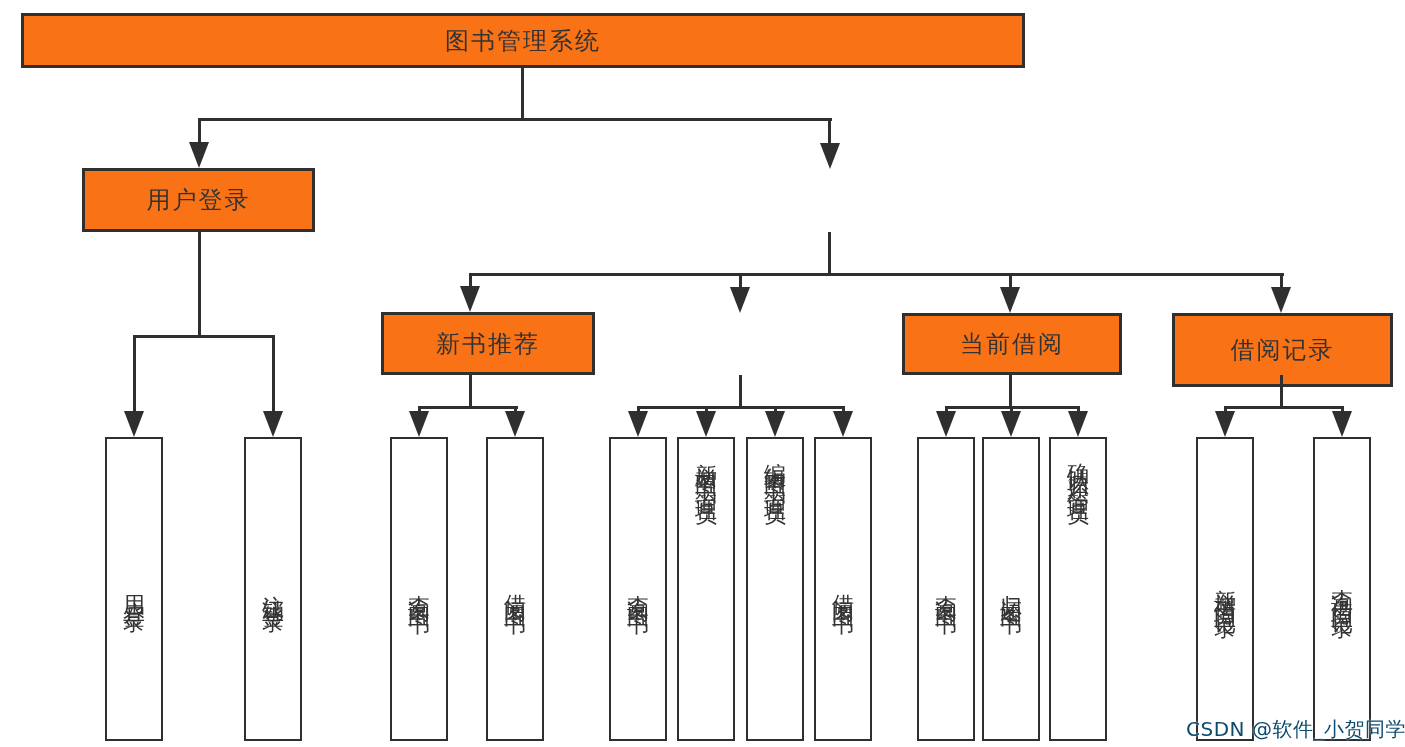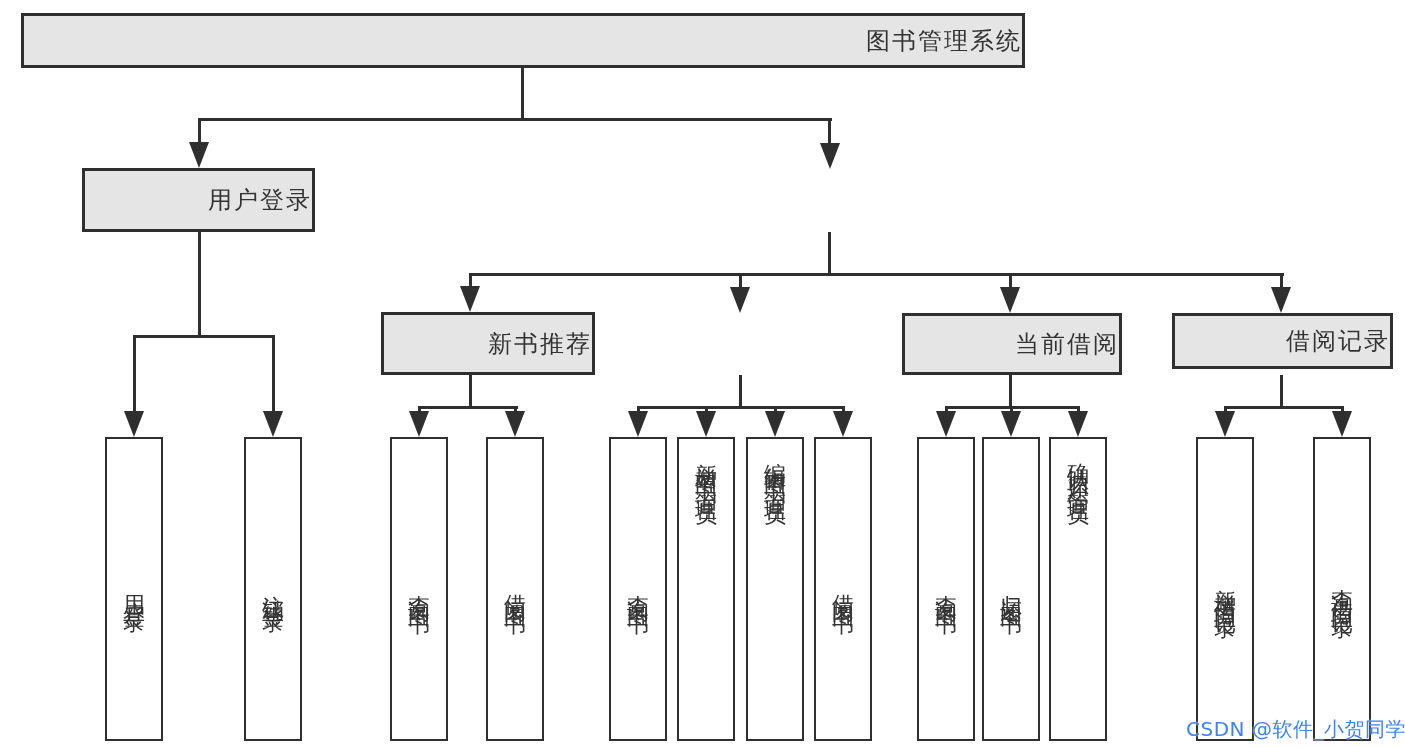--- a/index.html
+++ b/index.html
@@ -1,43 +1,43 @@
 <!DOCTYPE html>
 <html><head>
 <meta charset="utf-8">
 <style>
   html,body{margin:0;padding:0;background:#ffffff;}
   .stage{
     position:relative;width:1405px;height:747px;background:#ffffff;overflow:hidden;
     font-family:"DejaVu Sans","Liberation Sans",sans-serif;
   }
   .hbox{
-    position:absolute;box-sizing:border-box;border:3px solid #2f2f2f;background:#e5e5e5;
-    display:flex;align-items:center;justify-content:flex-end;
+    position:absolute;box-sizing:border-box;border:3px solid #2f2f2f;background:#f97316;
+    display:flex;align-items:center;justify-content:center;
     font-size:24px;color:#333333;letter-spacing:2px;white-space:nowrap;
   }
   .vbox{
     position:absolute;box-sizing:border-box;width:58px;height:304px;
     border:2px solid #2f2f2f;background:#ffffff;
     display:flex;align-items:center;justify-content:center;
   }
   .vbox.toptext{align-items:flex-start;padding-top:6px;}
   .vtext{
     writing-mode:vertical-rl;text-orientation:mixed;
     font-size:22px;color:#333333;letter-spacing:6px;line-height:1;white-space:nowrap;
   }
   .ln{position:absolute;background:#2f2f2f;}
   .arw{
     position:absolute;width:0;height:0;
     border-left:10px solid transparent;border-right:10px solid transparent;
     border-top:26px solid #2f2f2f;
   }
   .watermark{
     position:absolute;left:1186px;top:716px;z-index:9;
-    font-size:20px;color:#3b82f6;letter-spacing:0.5px;white-space:nowrap;
+    font-size:20px;color:#0c4a6e;letter-spacing:0.5px;white-space:nowrap;
     text-shadow:0 0 2px #ffffff;
   }
 </style>
 </head>
 <body>
 
 <div class="stage">
 
   <div class="hbox" style="left:21px;top:13px;width:1004px;height:55px;">
     <span>图书管理系统</span>
@@ -46,21 +46,21 @@
   <div class="hbox" style="left:82px;top:168px;width:233px;height:64px;">
     <span>用户登录</span>
   </div>
 
   <div class="hbox" style="left:381px;top:312px;width:214px;height:63px;">
     <span>新书推荐</span>
   </div>
   <div class="hbox" style="left:902px;top:313px;width:220px;height:62px;">
     <span>当前借阅</span>
   </div>
-  <div class="hbox" style="left:1172px;top:313px;width:221px;height:56px;">
+  <div class="hbox" style="left:1172px;top:313px;width:221px;height:74px;">
     <span>借阅记录</span>
   </div>
 
   <div class="vbox" style="left:105px;top:437px;">
     <span class="vtext">用户登录</span>
   </div>
   <div class="vbox" style="left:244px;top:437px;">
     <span class="vtext">注销登录</span>
   </div>
 

